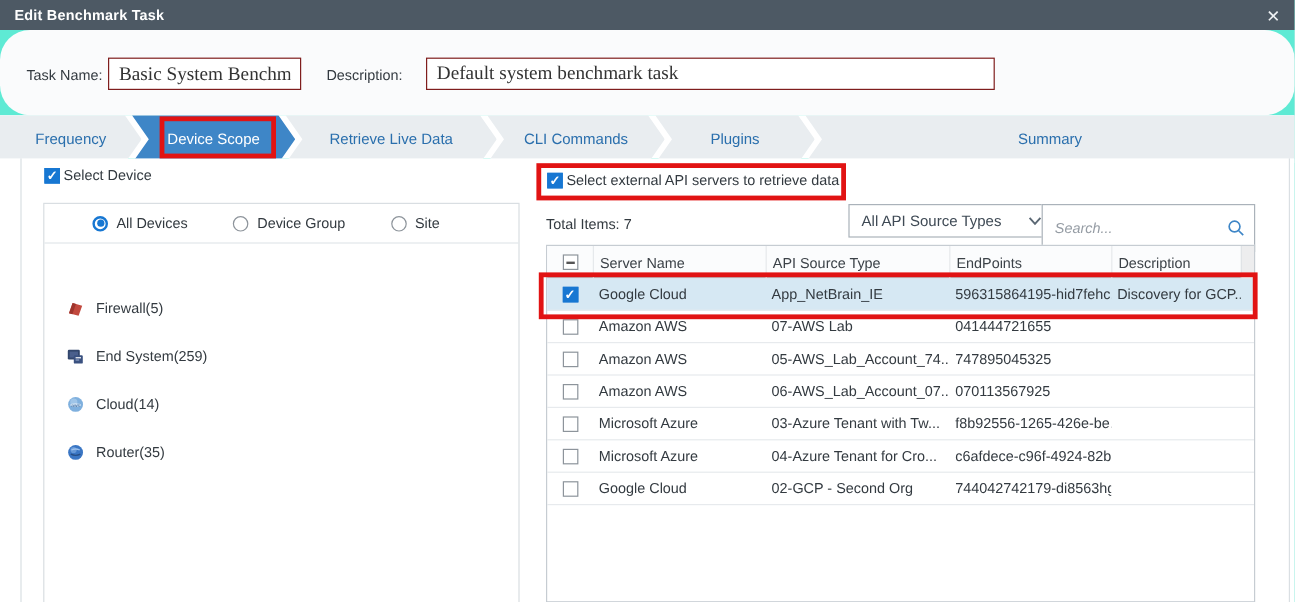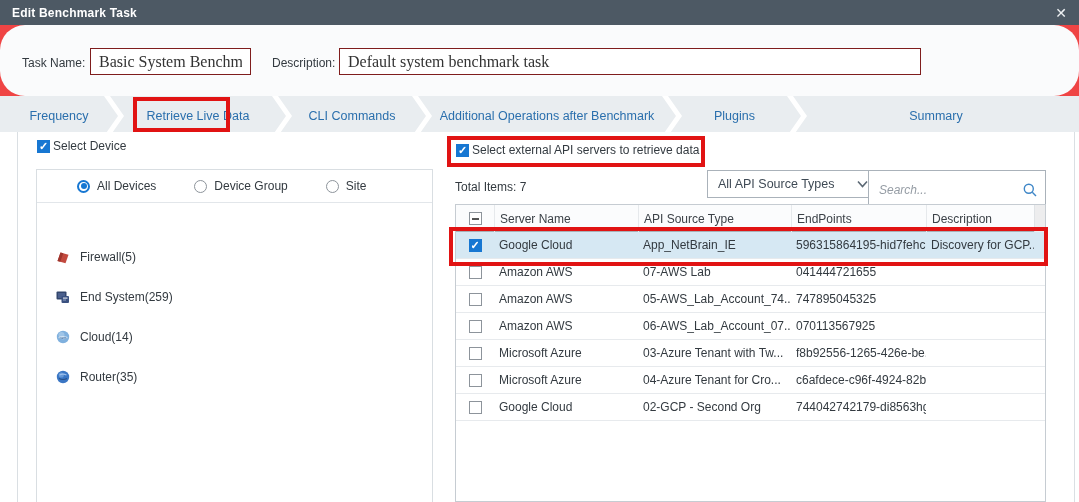--- a/index.html
+++ b/index.html
@@ -1,17 +1,17 @@
 <!DOCTYPE html>
 <html><head>
 <meta charset="utf-8">
 <style>
   * { margin:0; padding:0; box-sizing:border-box; }
   body { font-family:"Liberation Sans", sans-serif; background:#e9e9e9; }
-  .screen { position:relative; width:1079px; height:502px; background:#ef4444; overflow:hidden; }
+  .screen { position:relative; width:1079px; height:502px; background:#5eead4; overflow:hidden; }
 
   
   .titlebar { position:absolute; left:0; top:0; width:1079px; height:25px; background:#4d5964; color:#fff;
               display:flex; align-items:center; padding:0 12px; }
   .titlebar .title { font-size:12px; font-weight:bold; letter-spacing:.2px; }
   .titlebar .close { margin-left:auto; font-size:14px; color:#eef1f3; cursor:pointer; line-height:1; }
 
   
   .form-strip { position:absolute; left:0; top:25px; width:1079px; height:71px; background:#fafbfc;border-radius:25px; }
   .lbl { position:absolute; font-size:12px; color:#333a40; }
@@ -86,35 +86,35 @@
 
   <div class="titlebar">
     <span class="title">Edit Benchmark Task</span>
     <span class="close">✕</span>
   </div>
 
   <div class="form-strip">
     <span class="lbl" style="left:22px; top:31px;">Task Name:</span>
     <input class="txt-input" style="left: 90px; top: 23px; width: 161px;" value="Basic System Benchmark">
     <span class="lbl" style="left:272px; top:31px;">Description:</span>
-    <input class="txt-input" style="left: 339px; top: 23px; width: 582px;" value="Default system benchmark task">
+    <input class="txt-input" style="left: 355px; top: 23px; width: 474px;" value="Default system benchmark task">
   </div>
 
   <div class="tabbar">
     <div class="wtab first" style="width:118px;">
         <span>Frequency</span>
       </div>
+    <div class="wtab active" style="width:136px;">
+        <span>Device Scope</span>
+      </div>
     <div class="wtab" style="width:176px;">
         <span>Retrieve Live Data</span>
       </div>
     <div class="wtab" style="width:148px;">
         <span>CLI Commands</span>
-      </div>
-    <div class="wtab" style="width:258px;">
-        <span>Additional Operations after Benchmark</span>
       </div>
     <div class="wtab" style="width:133px;">
         <span>Plugins</span>
       </div>
     <div class="wtab last" style="flex:1;">
         <span>Summary</span>
       </div>
   </div>
 
   <div class="content">

